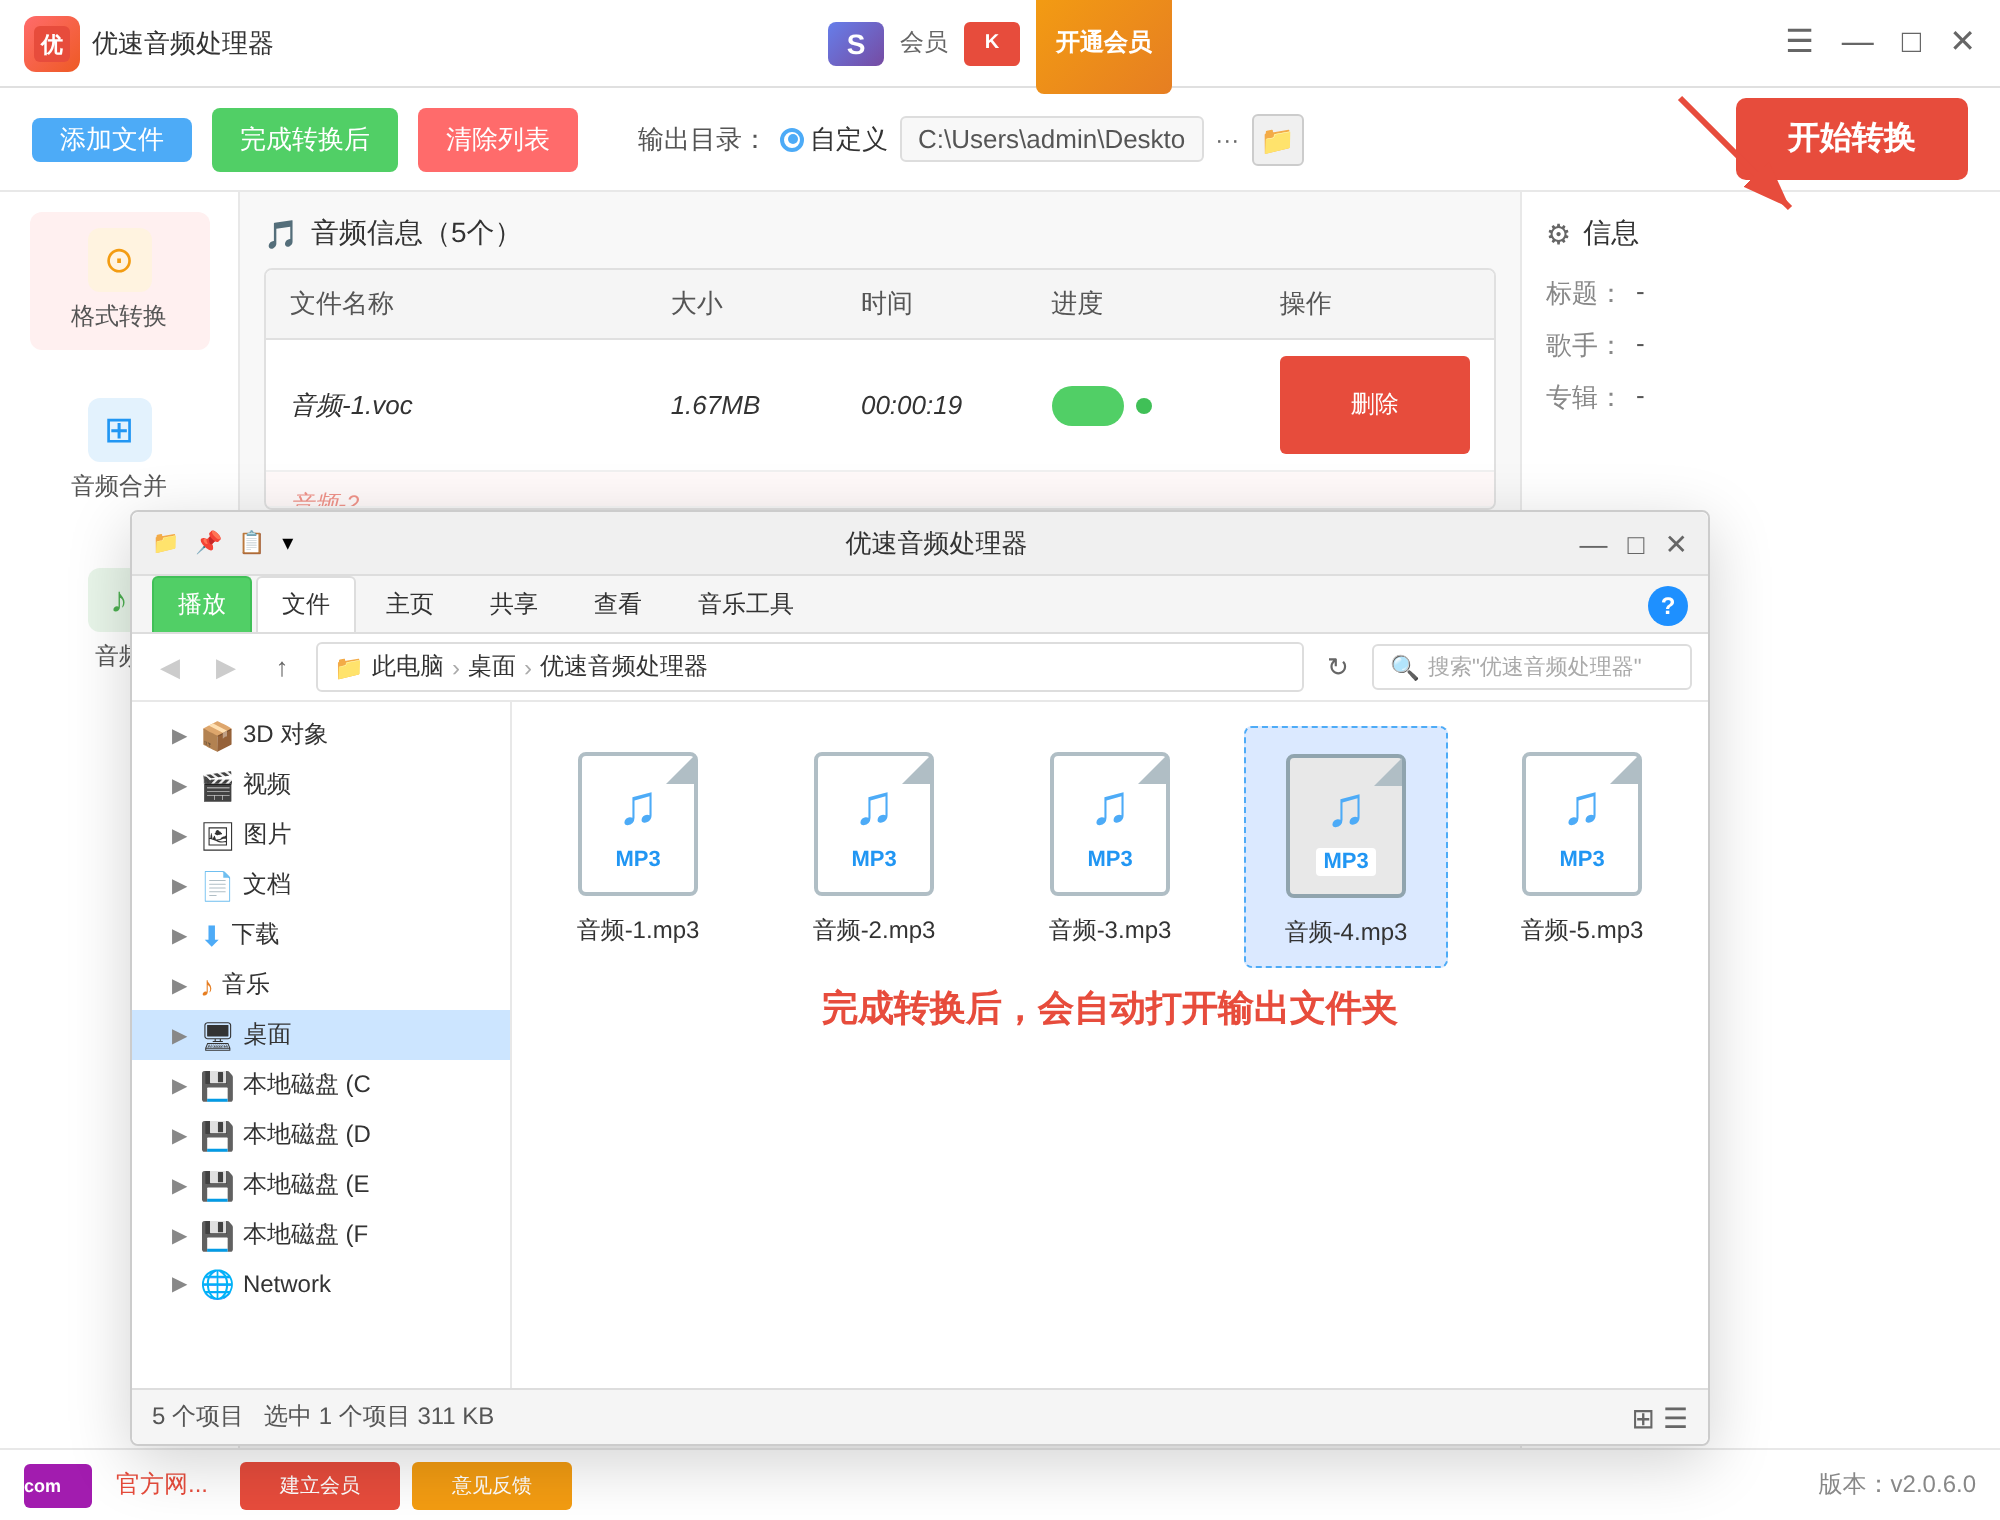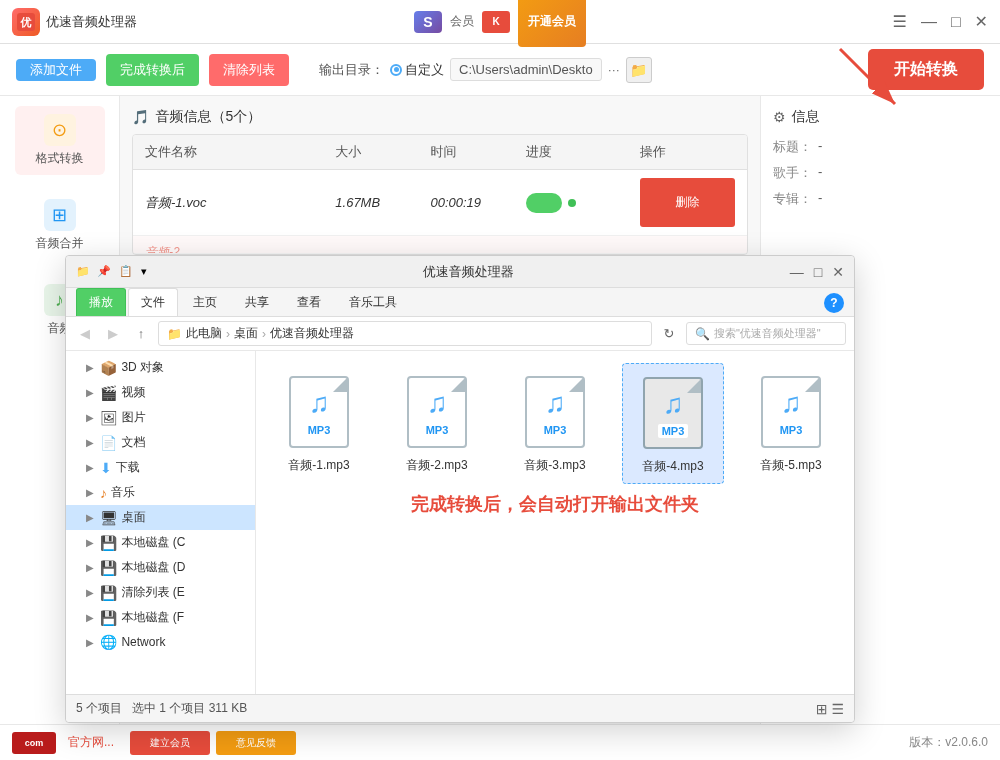--- a/index.html
+++ b/index.html
@@ -251,23 +251,23 @@
     .status-bar {
       height: 36px;
       background: #ffffff;
       border-top: 1px solid #e8e8e8;
       display: flex; align-items: center;
       padding: 0 12px;
       gap: 12px;
       position: absolute; bottom: 0; left: 0; right: 0;
     }
     .status-logo {
-      width: 44px; height: 22px;
-      background: #b91c1c; border-radius: 3px;
-      display: flex; align-items: center; justify-content: center;
+      width: 34px; height: 22px;
+      background: #a21caf; border-radius: 3px;
+      display: flex; align-items: center; justify-content: flex-start;
       color: white; font-size: 9px; font-weight: bold;
     }
     .status-link { color: #e74c3c; font-size: 12px; cursor: pointer; }
     .status-icons {
       display: flex; gap: 6px; margin-left: auto; 
     }
     .version-text { font-size: 12px; color: #888; }
 
     
     .explorer-window {
@@ -737,21 +737,21 @@
           <span class="tree-label">本地磁盘 (C</span>
         </div>
         <div class="tree-item tree-indent">
           <span class="tree-arrow">▶</span>
           <span class="tree-icon">💾</span>
           <span class="tree-label">本地磁盘 (D</span>
         </div>
         <div class="tree-item tree-indent">
           <span class="tree-arrow">▶</span>
           <span class="tree-icon">💾</span>
-          <span class="tree-label">清除列表 (E</span>
+          <span class="tree-label">本地磁盘 (E</span>
         </div>
         <div class="tree-item tree-indent">
           <span class="tree-arrow">▶</span>
           <span class="tree-icon">💾</span>
           <span class="tree-label">本地磁盘 (F</span>
         </div>
         <div class="tree-item tree-indent">
           <span class="tree-arrow">▶</span>
           <span class="tree-icon">🌐</span>
           <span class="tree-label">Network</span>

